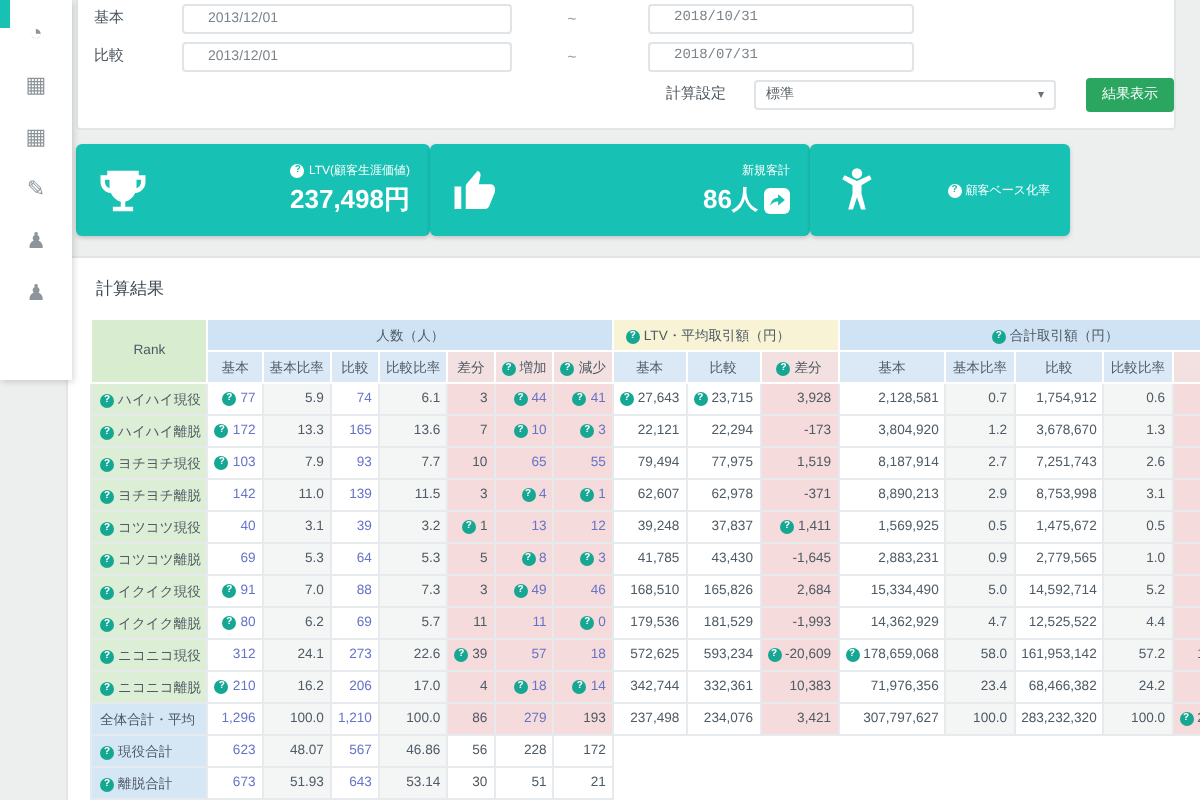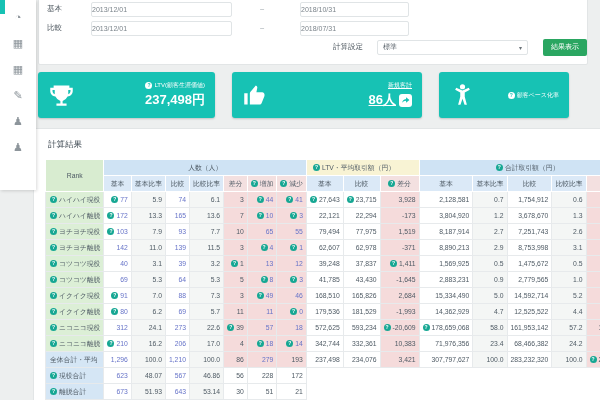--- a/index.html
+++ b/index.html
@@ -15,34 +15,34 @@
   .accent-notch{position:absolute;left:0;top:0;width:5px;height:14px;background:#17c2b4;}
   .side-icons{display:flex;flex-direction:column;align-items:center;padding-top:12px;gap:15px;}
   .side-icon{color:#8d959b;font-size:11px;line-height:1;cursor:pointer;}
   
   .form-card{position:absolute;left:38px;top:-12px;width:548px;background:#fff;
     border:1px solid #e2e5e6;border-radius:2px;padding:12px 0 9px;}
   .form-row{display:flex;align-items:center;height:16px;margin-bottom:3px;}
   .form-row:last-child{margin-bottom:0;justify-content:flex-end;}
   .form-label{width:44px;padding-left:8px;font-size:7.5px;color:#4b555d;flex:none;}
   .f-input{width:139px;height:13px;border:1px solid #e0e4e6;border-radius:2px;
-    font-size:7px;color:#7b848b;padding:0 0;background:#fff;flex:none;}
-  .f-input.second{width:107px;margin-left:32px;}
+    font-size:7px;color:#7b848b;padding:0 12px;background:#fff;flex:none;}
+  .f-input.second{width:107px;margin-left:32px;font-family:Liberation Mono, monospace;}
   .tilde{margin-left:24px;width:12px;text-align:center;color:#9aa3a9;font-size:8px;flex:none;}
   .f-select{width:139px;height:13px;border:1px solid #e0e4e6;border-radius:2px;
     display:flex;align-items:center;justify-content:space-between;
     font-size:7px;color:#555e66;padding:0 5px;background:#fff;cursor:pointer;flex:none;}
   .f-select .arrow{font-size:6px;color:#6a7278;}
   .submit-btn{margin-left:15px;height:17px;background:#2aa661;color:#fff;border:none;
     border-radius:2px;font-size:7px;padding:0 8px;cursor:pointer;}
   
-  .cards{position:absolute;left:38px;top:72px;display:flex;gap:17px;}
+  .cards{position:absolute;left:38px;top:72px;display:flex;}
   .card{height:46px;background:#17c2b4;border-radius:3px;color:#fff;display:flex;
     align-items:center;box-shadow:0 1px 2px rgba(0,0,0,.18);}
-  .card.c1{width:177px;}.card.c2{width:190px;text-decoration:underline;}.card.c3{width:130px;}
+  .card.c1{width:177px;}.card.c2{width:190px;}.card.c3{width:130px;}
   .card-icon{width:46px;display:flex;justify-content:center;flex:none;}
   .card-body{flex:1;text-align:right;padding-right:10px;min-width:0;}
   .card-label{font-size:6px;display:flex;justify-content:flex-end;align-items:center;gap:2px;white-space:nowrap;}
   .card-value{font-size:13px;font-weight:bold;margin-top:1px;display:flex;
     justify-content:flex-end;align-items:center;gap:3px;white-space:nowrap;}
   .winfo{width:7px;height:7px;border-radius:50%;background:#fff;color:#17c2b4;
     font-size:5px;line-height:7px;text-align:center;font-weight:bold;flex:none;}
   .launch{width:13px;height:13px;background:#fff;border-radius:3px;display:inline-flex;
     align-items:center;justify-content:center;cursor:pointer;flex:none;}
   

